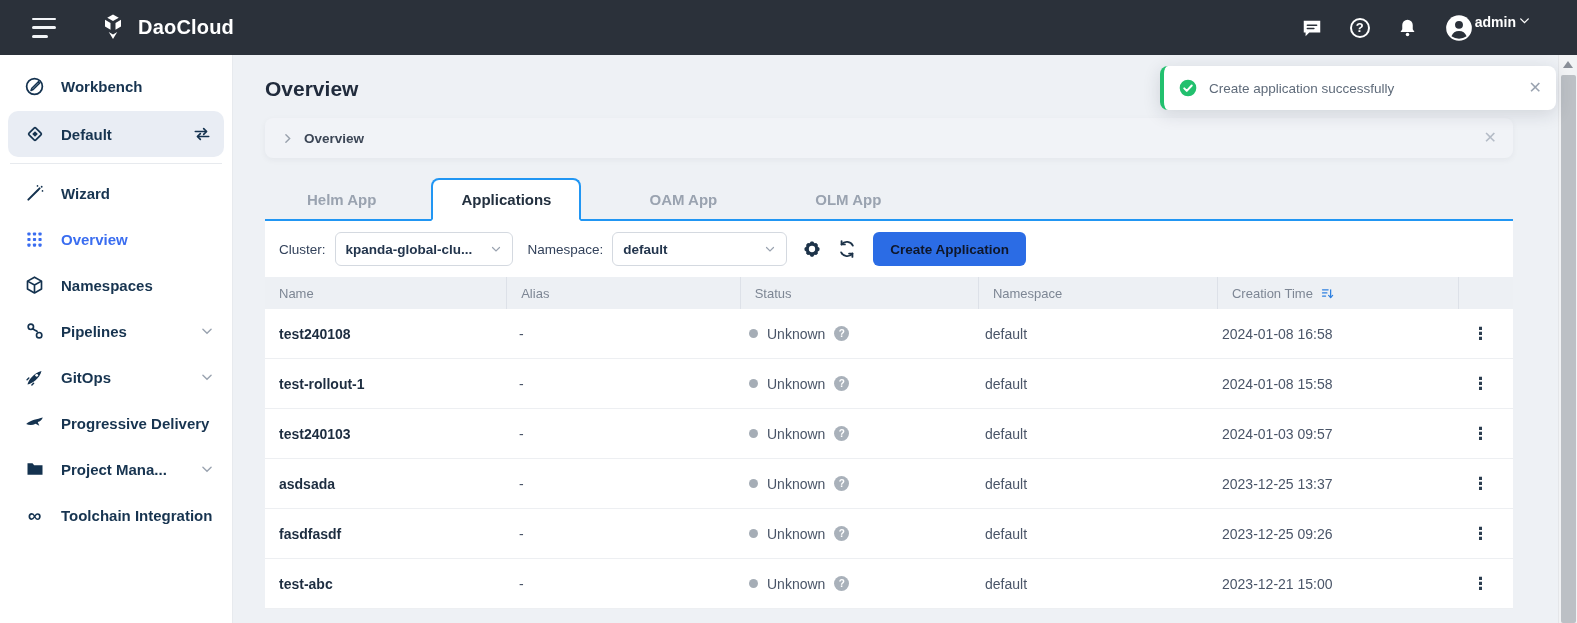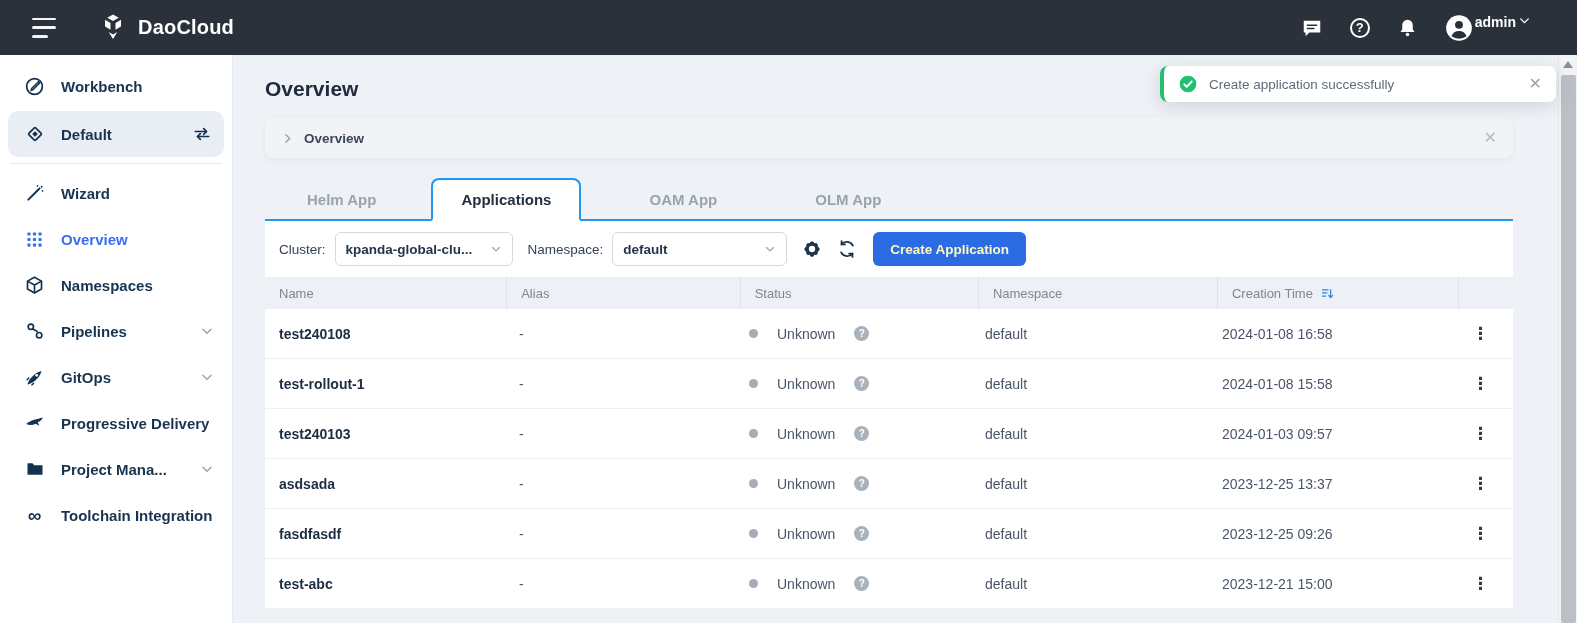--- a/index.html
+++ b/index.html
@@ -61,40 +61,40 @@
     font-weight:600; cursor:pointer; }
   .sel-cluster { width:178px; } .sel-ns { width:175px; margin-right:0; }
   .flabel.ns { margin-left:15px; }
   .searchbox { flex:1; margin-left:20px; height:32px; background:#e9edf2; border-radius:16px;
     display:flex; align-items:center; padding:0 12px; gap:7px; }
   .searchbox input { border:none; outline:none; background:transparent; flex:1; font-size:13.5px;
     color:#33425b; font-family:inherit; }
   .searchbox input::placeholder { color:#9aa3b0; }
   .icon-btn { margin-left:15px; cursor:pointer; display:flex; align-items:center; }
   .create-btn { margin-left:16px; height:34px; background:#2b6ce5; border:none; border-radius:6px;
-    color:#fef9c3; font-size:13.5px; font-weight:600; padding:0 17px; cursor:pointer; font-family:inherit; }
+    color:#0f172a; font-size:13.5px; font-weight:600; padding:0 17px; cursor:pointer; font-family:inherit; }
 
   
   .thead { display:flex; align-items:center; height:32px; background:#edf0f4;gap:48px; }
   .th { font-size:13px; color:#7d8694; padding-left:14px; display:flex; align-items:center; gap:7px;
     border-left:1px solid #dde1e8; height:100%; }
   .th:first-child { border-left:none; }
   .trow { display:flex; align-items:center; height:50px; border-bottom:1px solid #edeff2; background:#fff; }
   .col-name{width:240px}.col-alias{width:230px}.col-status{width:236px}.col-ns{width:237px}
   .col-time{width:240px}.col-actions{width:65px; display:flex; justify-content:center;}
   .td { padding-left:14px; font-size:14px; color:#4a5568; }
   .td.name { font-weight:700; color:#1d2d40; }
-  .status-wrap { display:flex; align-items:center; gap:19px; }
+  .status-wrap { display:flex; align-items:center; gap:9px; }
   .dot { width:9px; height:9px; border-radius:50%; background:#a5adb6; flex:none; }
   .qmark { width:15px; height:15px; border-radius:50%; background:#a9b1ba; color:#fff; font-size:10px;
     font-weight:700; display:flex; align-items:center; justify-content:center; cursor:pointer; }
   .kebab { font-size:17px; font-weight:700; color:#2c3e50; cursor:pointer; letter-spacing:0; }
 
   
-  .toast { position:absolute; top:66px; right:21px; width:396px; height:36px; background:#fff;
+  .toast { position:absolute; top:66px; right:21px; width:396px; height:44px; background:#fff;
     border-radius:8px; box-shadow:0 4px 18px rgba(25,35,55,.14); border-left:4px solid #22c06e;
     display:flex; align-items:center; padding:0 14px; gap:11px; z-index:40; }
   .toast-msg { font-size:13.5px; color:#5f6b7a; }
   .toast-close { margin-left:auto; color:#9aa3b0; font-size:16px; font-weight:600; cursor:pointer; line-height:1; }
 
   
   .scrollbar { position:absolute; top:55px; right:0; width:19px; height:568px; background:#f2f3f5;
     border-left:1px solid #e4e6e9; z-index:20; }
   .sb-arrow { width:0; height:0; margin:6px auto 4px; border-left:5px solid transparent;
     border-right:5px solid transparent; border-bottom:7px solid #8a8f98; cursor:pointer; }

